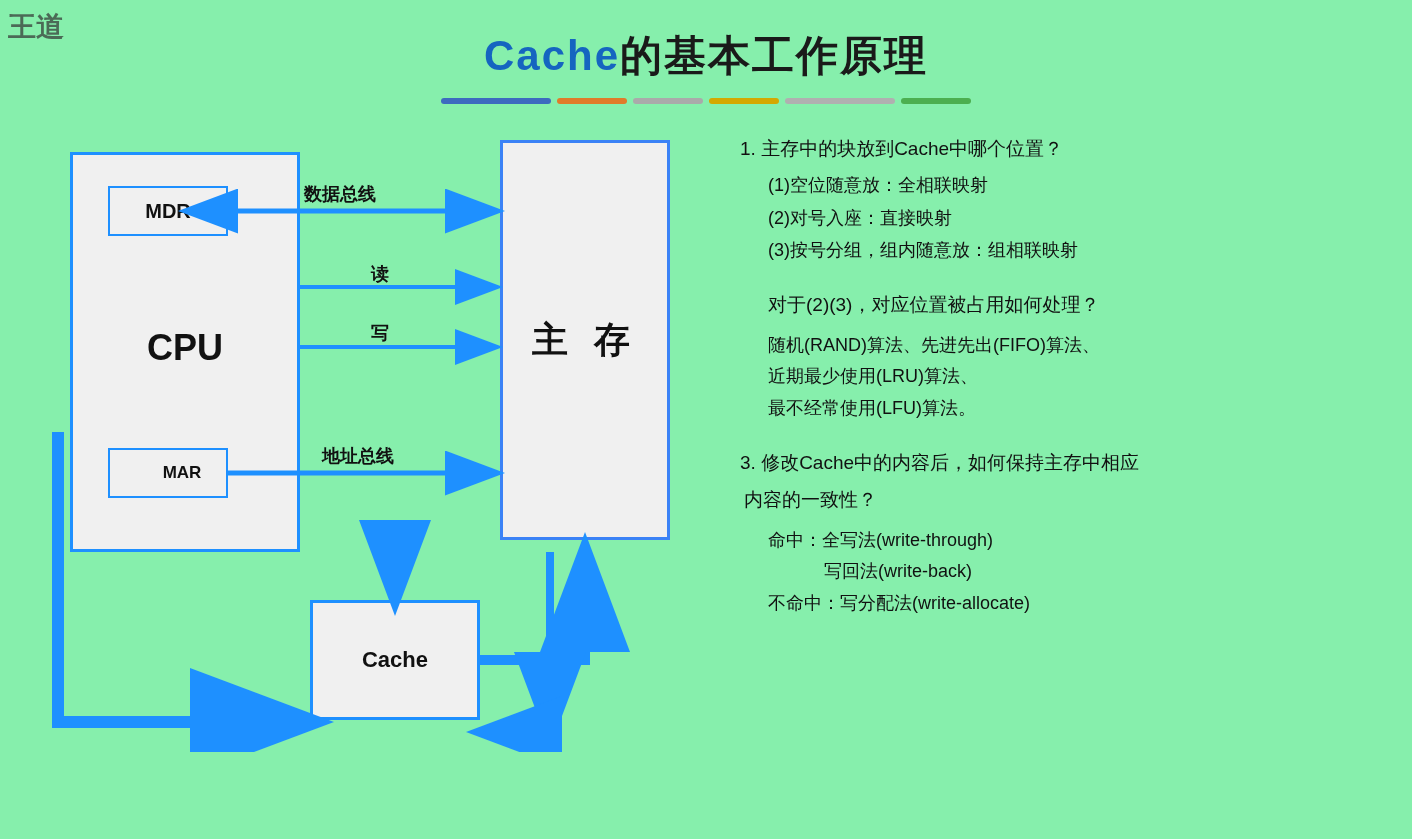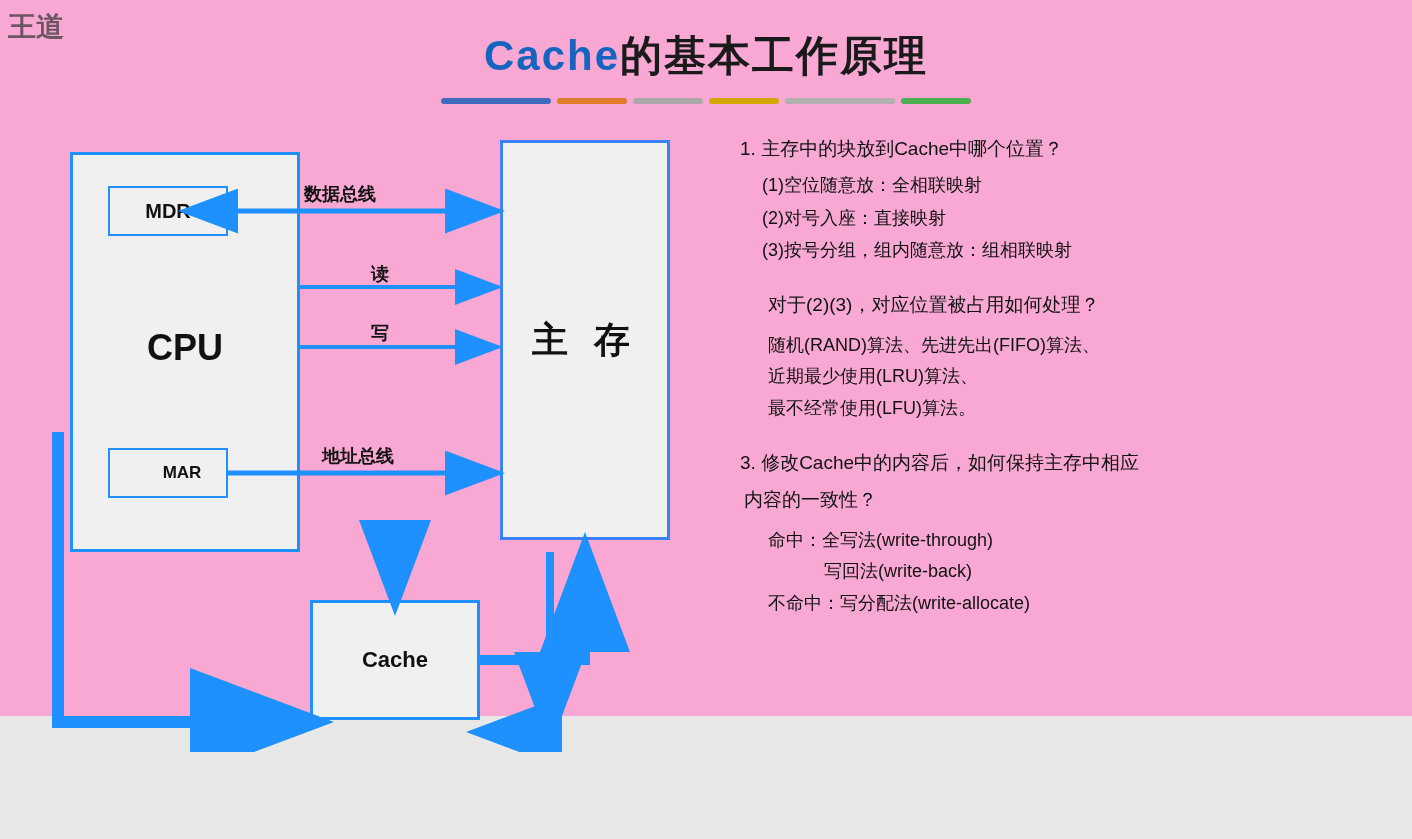--- a/index.html
+++ b/index.html
@@ -8,23 +8,23 @@
       font-family: "Microsoft YaHei", "SimHei", "PingFang SC", sans-serif;
       width: 1412px;
       height: 839px;
       overflow: hidden;
       display: flex;
       flex-direction: column;
       align-items: center;
     }
 
     .slide {
-      background: #f9a8d4;
+      background: #86efac;
       width: 1412px;
-      height: 716px;
+      height: 839px;
       position: relative;
       display: flex;
       flex-direction: column;
       align-items: center;
       padding: 0 40px;
     }
 
     
     .watermark {
       position: absolute;
@@ -202,21 +202,21 @@
       margin-bottom: 22px;
     }
 
     .right-text .item-title {
       font-size: 19px;
       font-weight: normal;
       margin-bottom: 4px;
     }
 
     .right-text .item-sub {
-      margin-left: 22px;
+      margin-left: 28px;
       font-size: 18px;
       line-height: 1.8;
     }
   </style>
 </head>
 <body>
 
 <div class="slide">
 
   <div class="watermark">王道</div>

